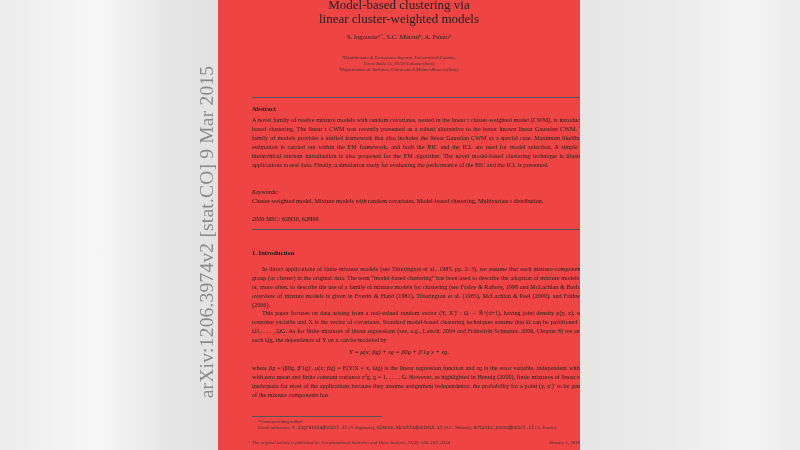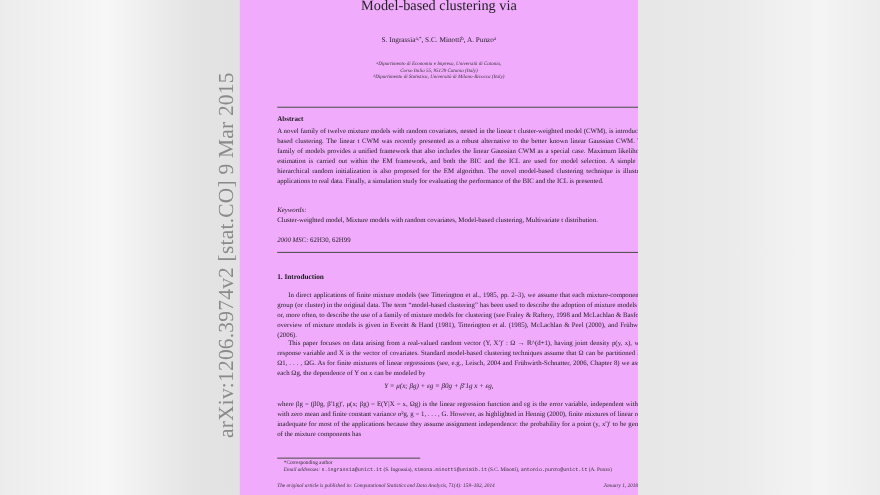--- a/index.html
+++ b/index.html
@@ -8,21 +8,21 @@
     background: linear-gradient(90deg, #ececec 0%, #f7f7f7 12%, #e4e4e4 22%, #e2e2e2 27%);
     font-family: "Liberation Serif", serif;
     color: #1a1a1a;
   }
   .bg-right {
     position: absolute; left: 580px; top: 0; width: 220px; height: 450px;
     background: linear-gradient(90deg, #e6e6e6 0%, #ebebeb 40%, #f4f4f4 75%, #ececec 100%);
   }
   .page {
     position: absolute; left: 218px; top: 0; width: 362px; height: 450px;
-    background: #f0abfc; overflow: hidden;
+    background: #ef4444; overflow: hidden;
   }
   .arxiv-stamp {
     position: absolute; left: 207px; top: 232px;
     transform: translate(-50%, -50%) rotate(-90deg);
     white-space: nowrap; font-size: 19.5px; color: #8a8a8a;
     font-family: "Liberation Serif", serif; letter-spacing: 0.2px;
   }
   .title {
     position: absolute; left: 0; width: 362px; text-align: center;
     font-size: 13px; line-height: 15px; color: #222;
@@ -61,20 +61,21 @@
 </style>
 </head>
 <body>
 
 <div class="bg-right"></div>
 
 <div class="arxiv-stamp">arXiv:1206.3974v2  [stat.CO]  9 Mar 2015</div>
 
 <div class="page">
   <div class="title l1">Model-based clustering via</div>
+  <div class="title l2">linear cluster-weighted models</div>
 
   <div class="authors">
     <span>S. Ingrassia</span><sup>a,*</sup>,
     <span>S.C. Minotti</span><sup>b</sup>,
     <span>A. Punzo</span><sup>a</sup>
   </div>
 
   <div class="affil" style="top:55px;"><sup>a</sup><span>Dipartimento di Economia e Impresa, Università di Catania,</span></div>
   <div class="affil" style="top:61px;"><span>Corso Italia 55, 95129 Catania (Italy)</span></div>
   <div class="affil" style="top:67px;"><sup>b</sup><span>Dipartimento di Statistica, Università di Milano-Bicocca (Italy)</span></div>

